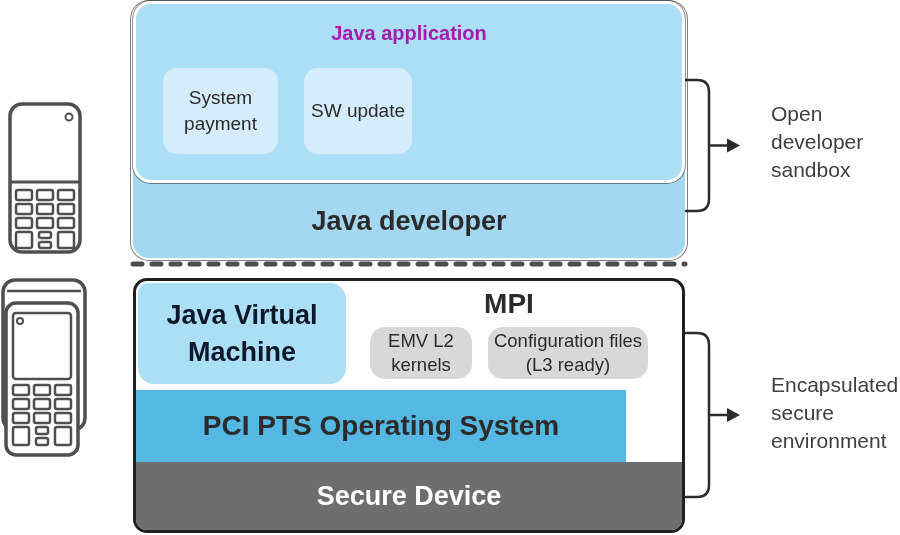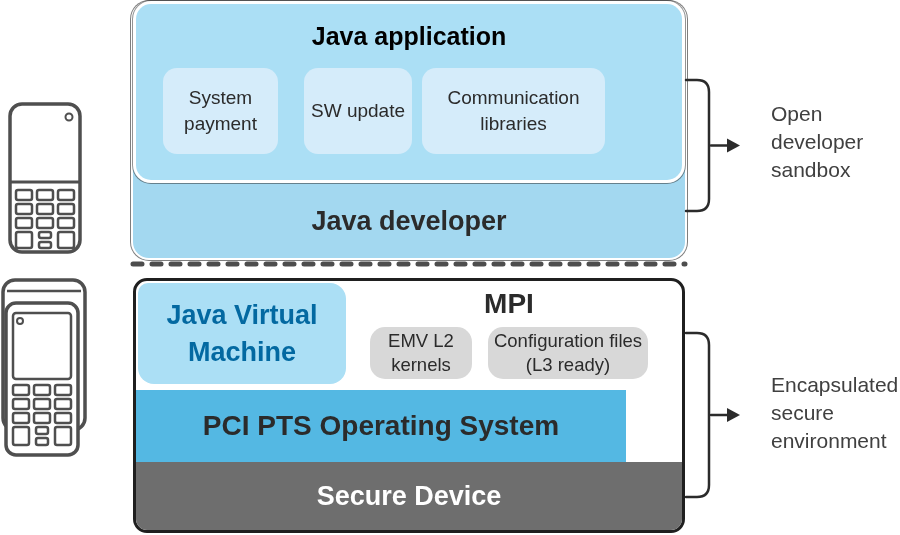--- a/index.html
+++ b/index.html
@@ -14,21 +14,21 @@
     background:#a3d8f0; border-radius:16px;
     box-shadow:0 0 0 2px #ffffff, 0 0 0 3px rgba(40,40,40,.6);
   }
   .app-box {
     position:absolute; left:3px; top:1px; width:546px; height:176px;
     background:#abdff5; border-radius:15px;
     box-shadow:0 0 0 3px #ffffff, 0 0 0 4px rgba(40,40,40,.5);
   }
   .app-title {
     position:absolute; left:0; right:0; top:18px; text-align:center;
-    font-size:25px; font-weight:600; color:#000000;
+    font-size:20px; font-weight:600; color:#a21caf;
   }
   .module {
     position:absolute; top:64px; height:86px; background:#d5ecfa; border-radius:14px;
     display:flex; align-items:center; justify-content:center; text-align:center;
     font-size:19px; line-height:26px; color:#2b2b2b;
   }
   .mod-0 { left:27px;  width:115px; }
   .mod-1 { left:161px; width:108px;margin-left:7px; }
   .mod-2 { left:286px; width:183px; }
   .libraries-label {
@@ -41,21 +41,21 @@
   
   .bottom-box {
     position:absolute; left:133px; top:278px; width:552px; height:255px;
     background:#ffffff; border:3px solid #1f1f1f; border-radius:14px;
     box-sizing:border-box; overflow:hidden;
   }
   .jvm-box {
     position:absolute; left:2px; top:2px; width:208px; height:101px;
     background:#abdff5; border-radius:10px 16px 16px 16px;
     display:flex; align-items:center; justify-content:center; text-align:center;
-    font-size:27px; font-weight:600; line-height:37px; color:#0369a1;
+    font-size:27px; font-weight:600; line-height:37px; color:#0f172a;
     padding:0 24px; box-sizing:border-box;
   }
   .mpi-title {
     position:absolute; left:234px; top:7px; width:278px; text-align:center;
     font-size:28px; font-weight:600; color:#2b2b2b;
   }
   .mpi-box {
     position:absolute; top:46px; height:52px; background:#d8d8d8; border-radius:15px;
     display:flex; align-items:center; justify-content:center; text-align:center;
     font-size:18.5px; line-height:24px; color:#2b2b2b;
@@ -128,21 +128,20 @@
       <rect x="36" y="150" width="12" height="7" rx="2"></rect>
       <rect x="36" y="161" width="12" height="7" rx="2"></rect>
     </g>
   </svg>
 
   <div class="outer-top">
     <div class="app-box">
       <div class="app-title">Java application</div>
       <div class="module mod-0">System payment</div>
       <div class="module mod-1">SW update</div>
-      <div class="module mod-2">Communication libraries</div>
     </div>
     <div class="libraries-label">Java developer</div>
   </div>
 
   <svg class="dash-line" width="558" height="6" viewBox="0 0 558 6">
     <line x1="3" y1="3" x2="555" y2="3" stroke="#4d4d4d" stroke-width="5" stroke-linecap="round" stroke-dasharray="9 10"></line>
   </svg>
 
   <div class="bottom-box">
     <div class="jvm-box">Java Virtual Machine</div>

